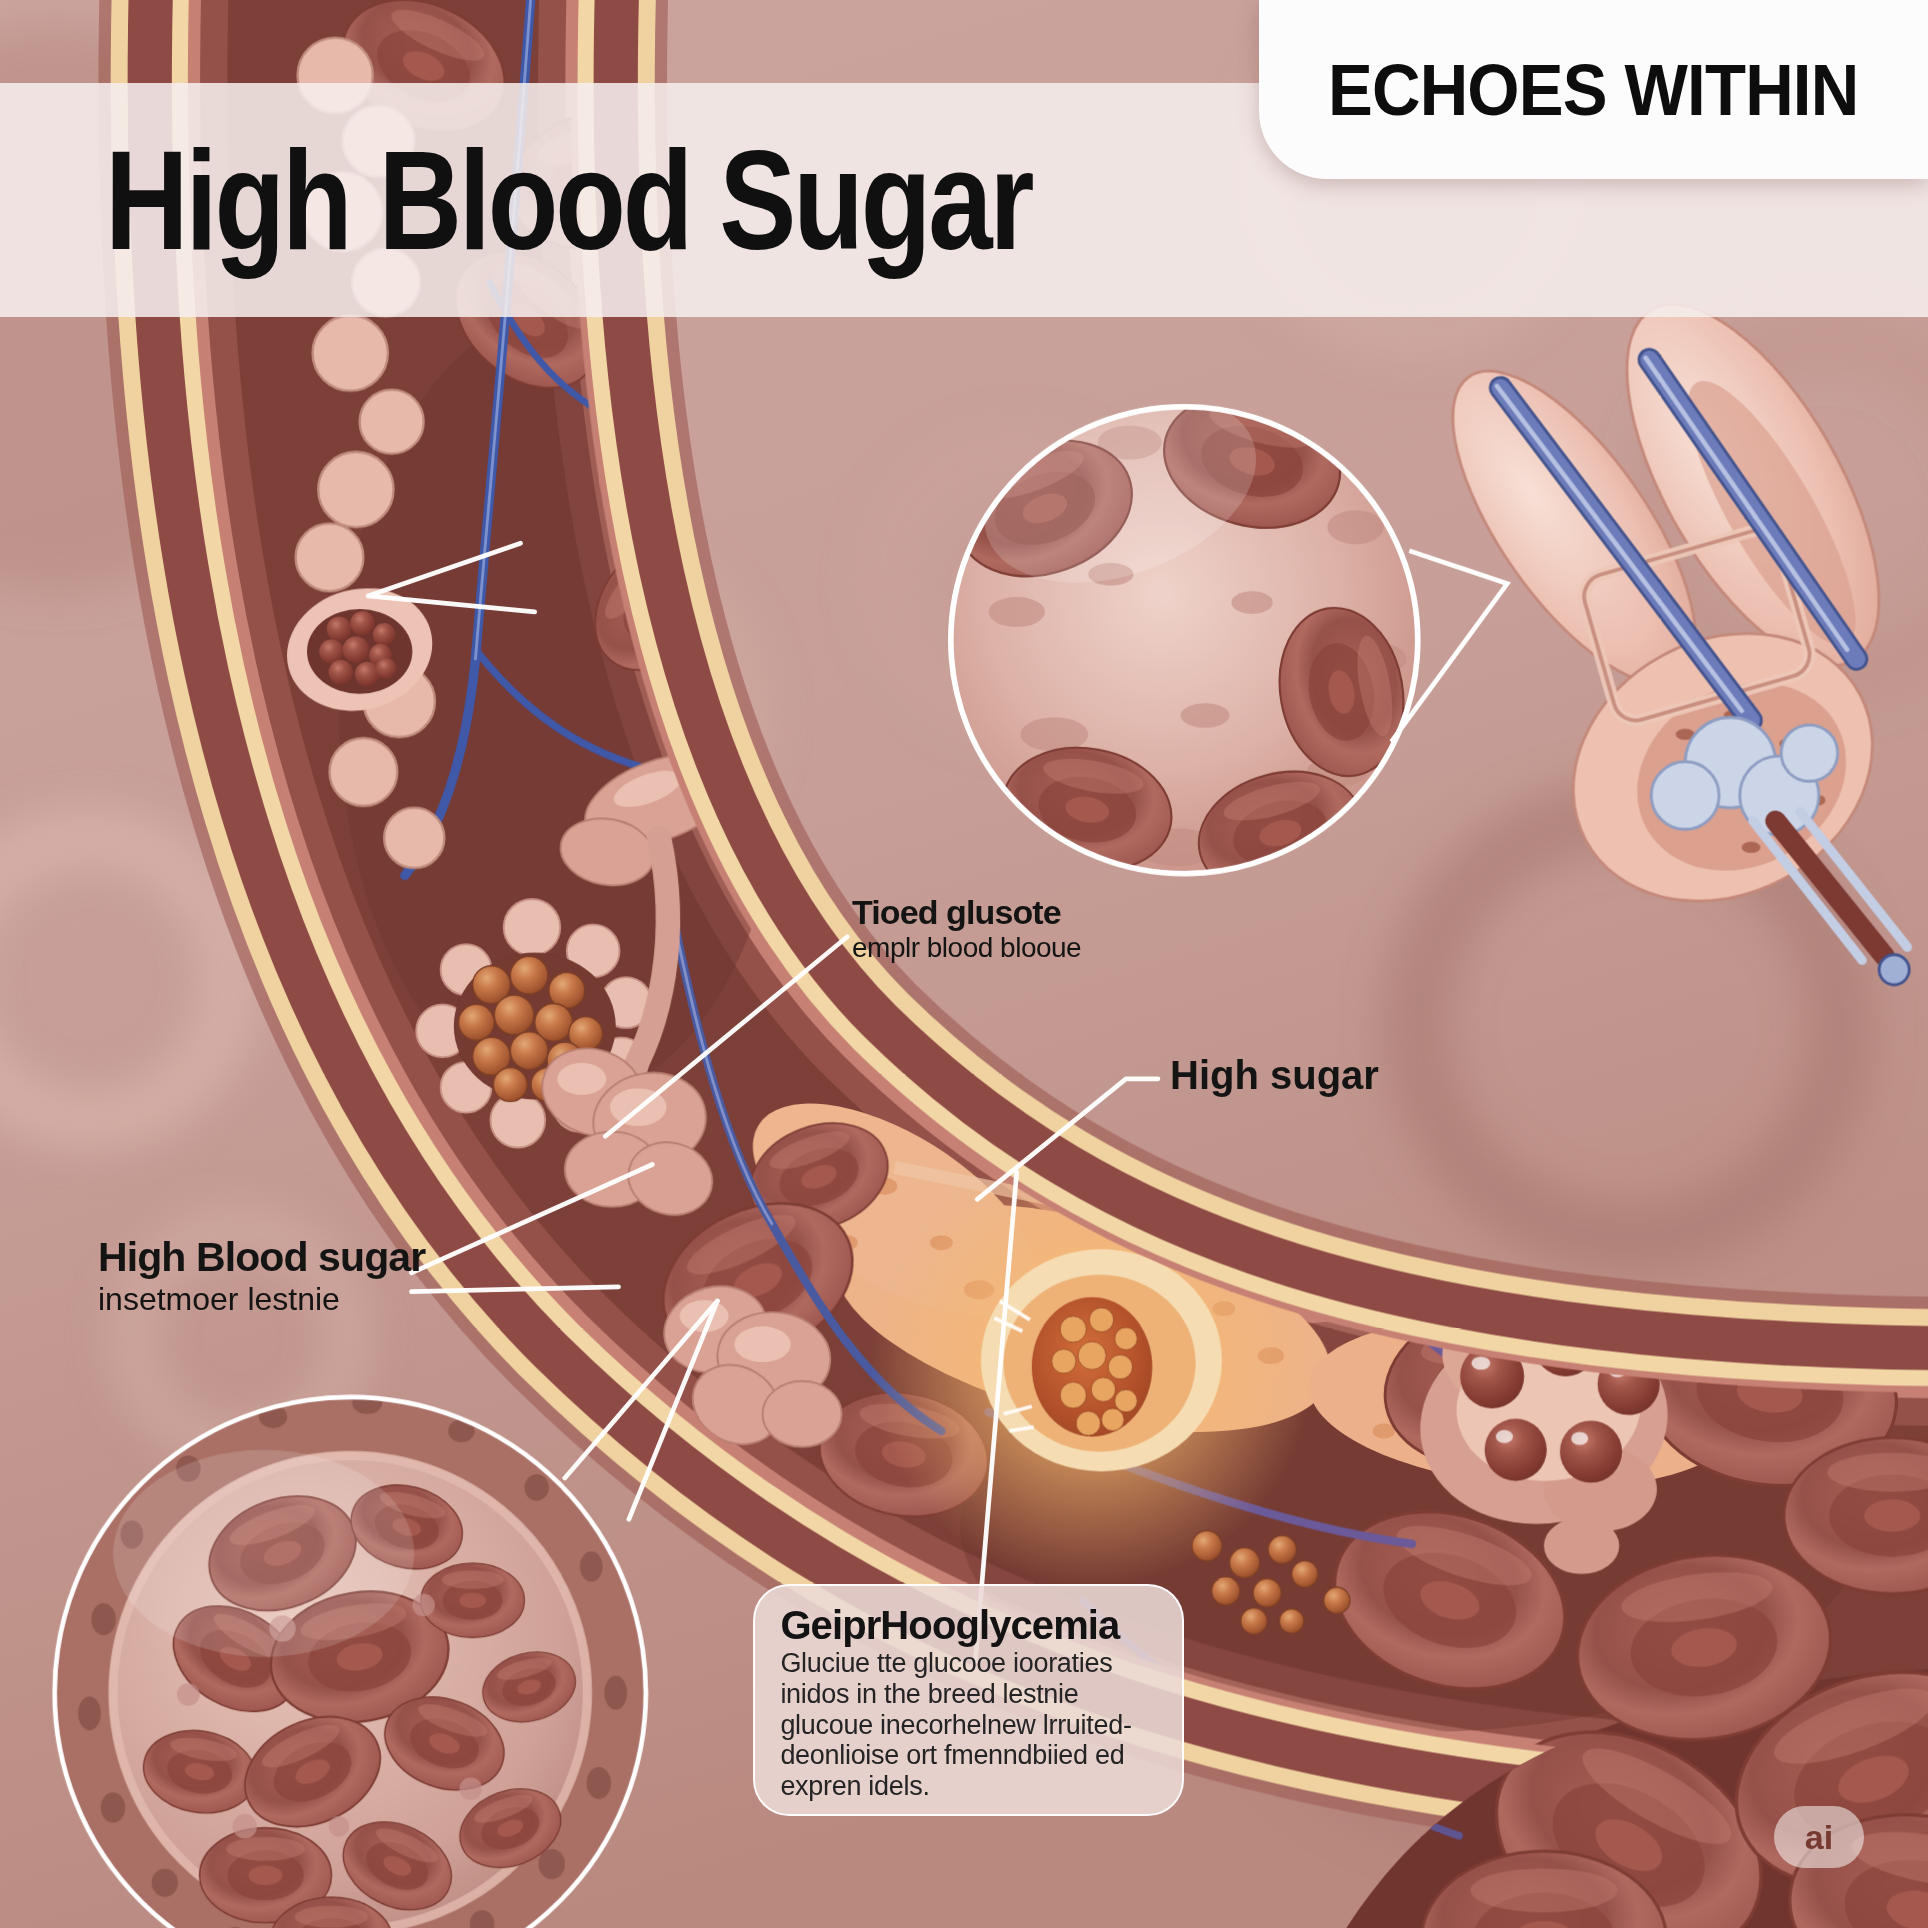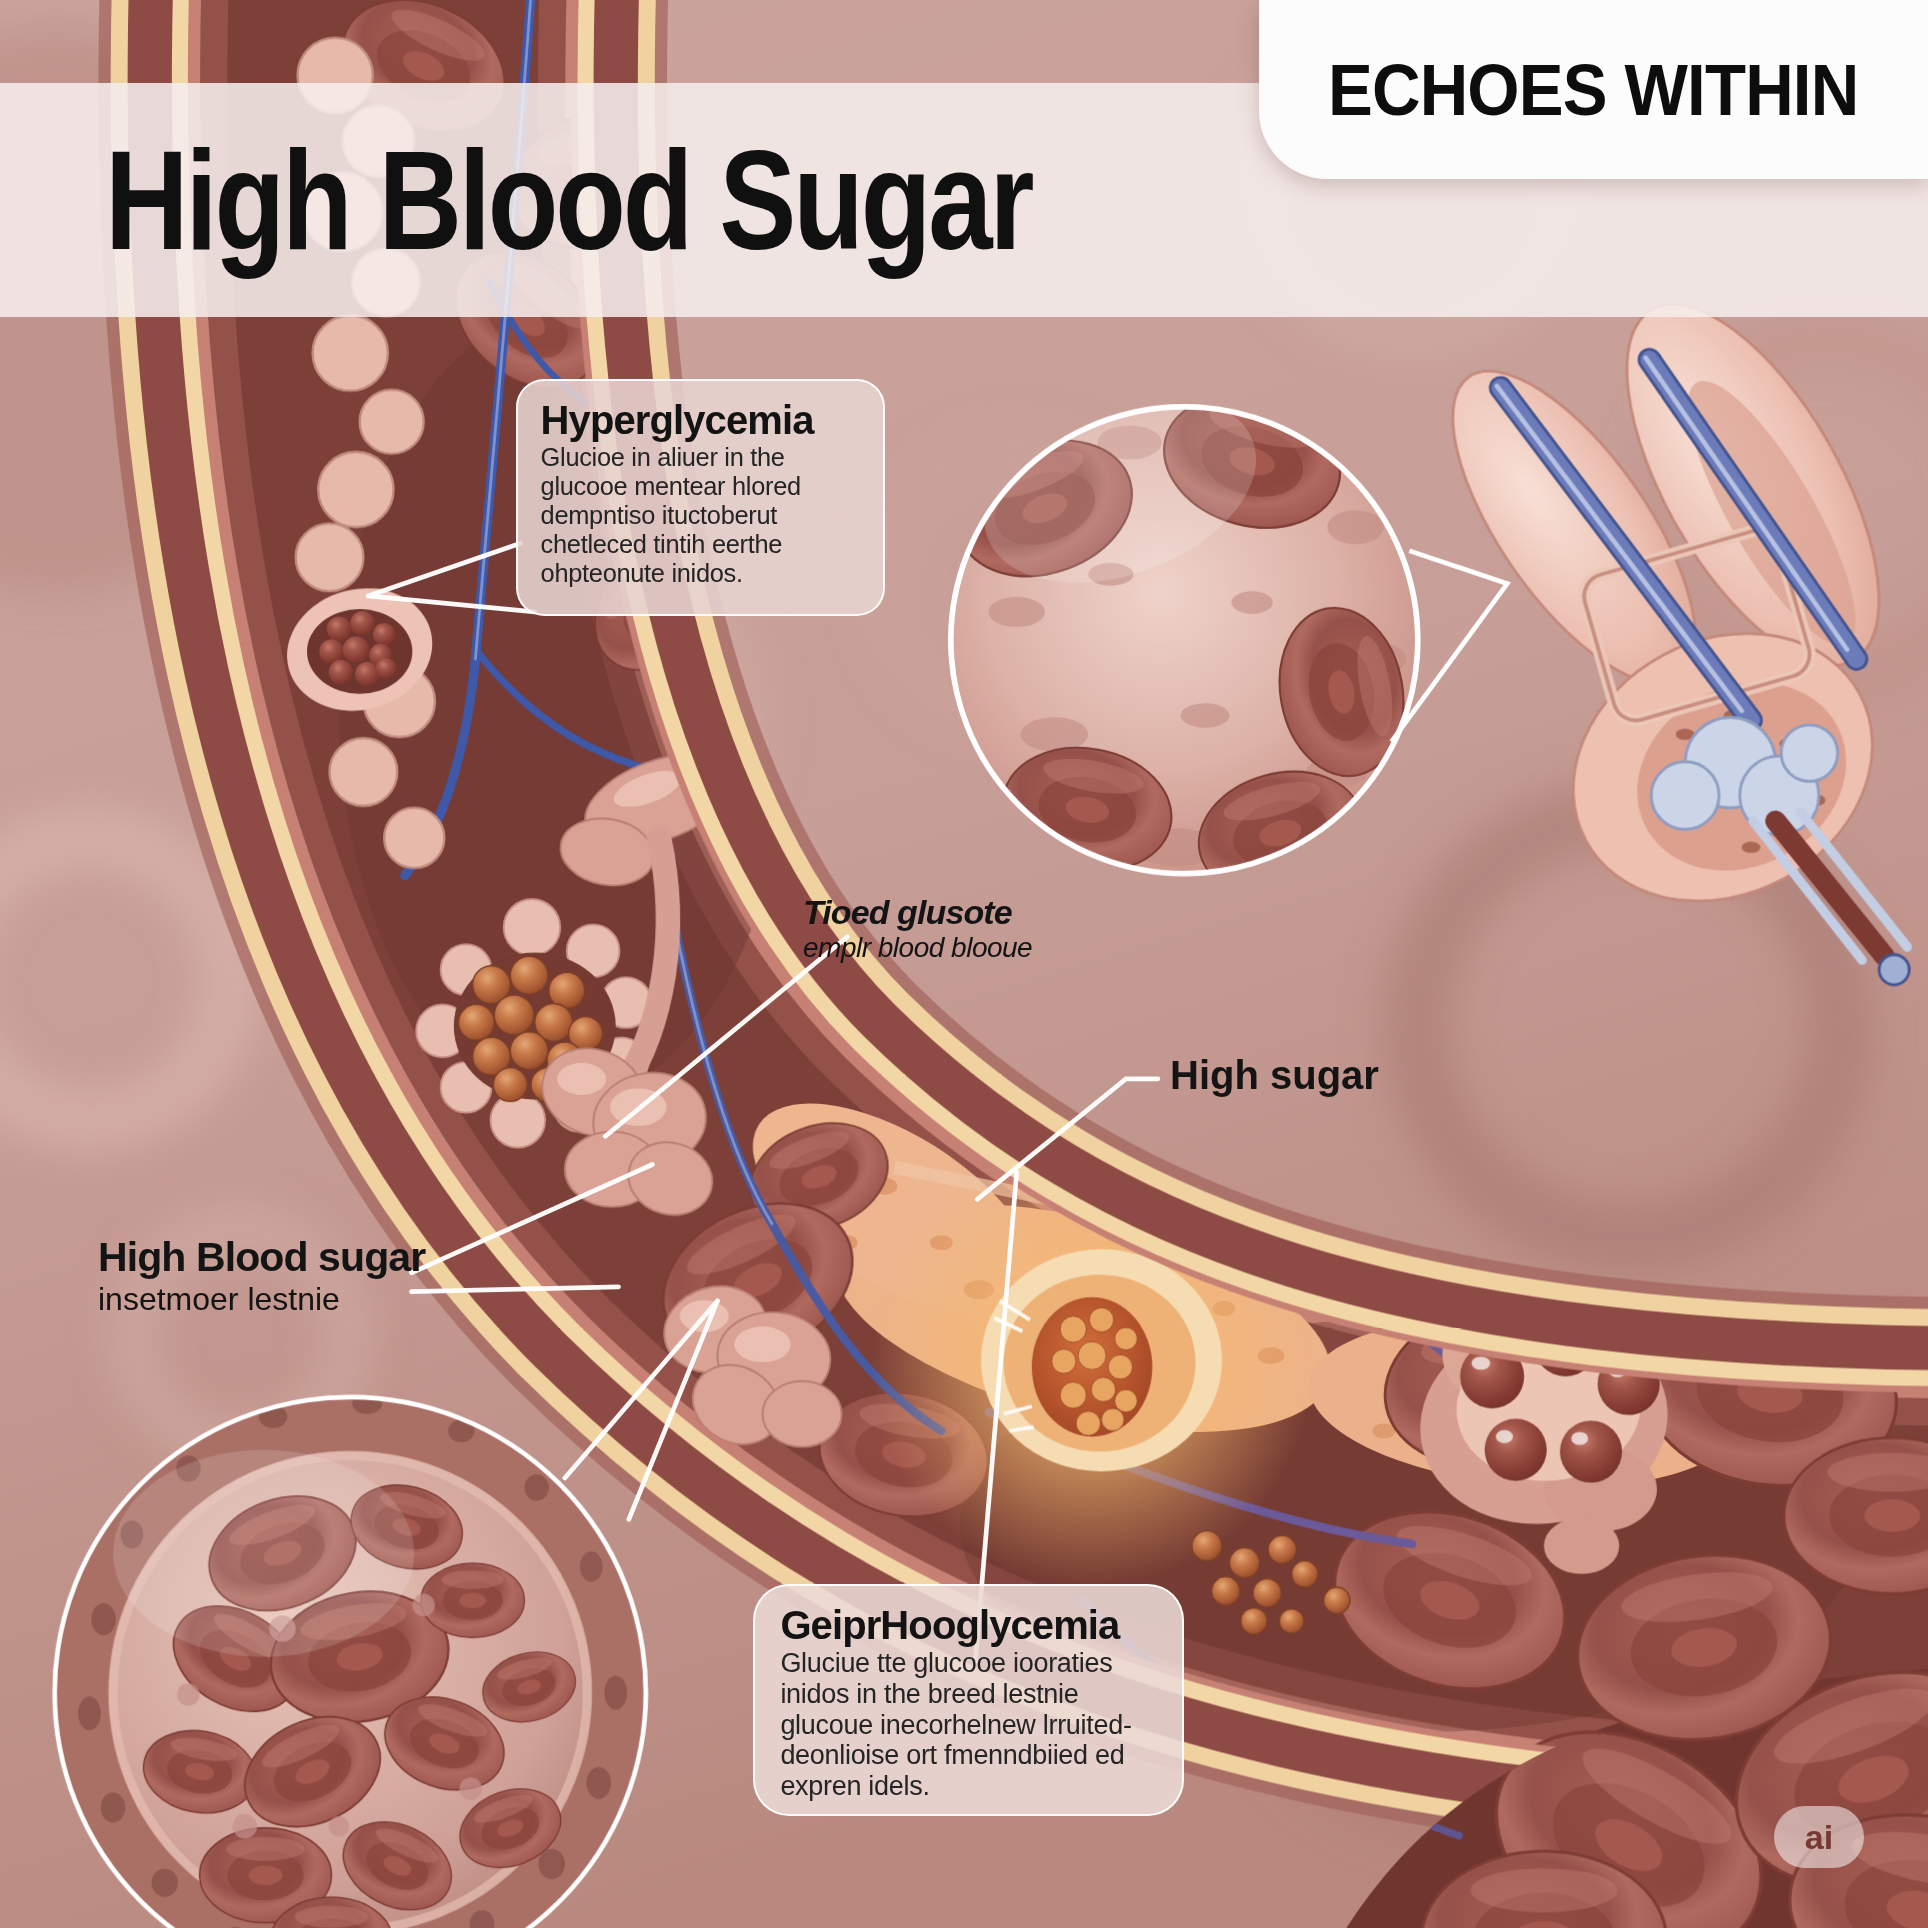--- a/index.html
+++ b/index.html
@@ -22,21 +22,21 @@
     border:2.8px solid rgba(255,255,255,.92);box-sizing:border-box;color:#1a1a1a;}
   .box-hyper{left:516px;top:379px;width:369px;height:237px;border-radius:28px;
     padding:17px 22.6px;}
   .box-geipr{left:753px;top:1584px;width:431px;height:232px;border-radius:36px;
     padding:17px 25.4px;background:rgba(235,218,214,.88);}
   .co-title{font-weight:700;font-size:40px;letter-spacing:-0.9px;color:#131313;white-space:nowrap;}
   .co-line{font-size:27px;line-height:1.14;letter-spacing:-0.3px;color:#242424;white-space:nowrap;}
   .box-hyper .co-line{font-size:25.4px;}
 
   .flt{position:absolute;color:#141414;white-space:nowrap;}
-  .lbl-tioed{left:803px;top:893px;font-style:italic;}
+  .lbl-tioed{left:852px;top:893px;}
   .lbl-tioed .l1{font-size:34px;font-weight:700;letter-spacing:-0.9px;}
   .lbl-tioed .l2{font-size:28px;font-weight:500;letter-spacing:-0.5px;}
   .lbl-sugar{left:1170px;top:1053px;font-size:40px;font-weight:700;}
   .lbl-hbs{left:98px;top:1234px;}
   .lbl-hbs .l1{font-size:41px;font-weight:700;letter-spacing:-0.9px;}
   .lbl-hbs .l2{font-size:32px;font-weight:500;}
 
   .watermark{position:absolute;left:1774px;top:1806px;width:90px;height:62px;
     background:rgba(250,245,244,.55);border-radius:31px;display:flex;
     align-items:center;justify-content:center;color:#773a31;font-size:34px;font-weight:700;}
@@ -478,28 +478,20 @@
 </svg>
 
 <div class="title-band">
   <h1 class="page-title">High Blood Sugar</h1>
 </div>
 
 <div class="brand-panel">
   <span class="brand-text">ECHOES WITHIN</span>
 </div>
 
-<div class="callout-box box-hyper">
-  <div class="co-title">Hyperglycemia</div>
-  <div class="co-line">Glucioe in aliuer in the</div>
-  <div class="co-line">glucooe mentear hlored</div>
-  <div class="co-line">dempntiso ituctoberut</div>
-  <div class="co-line">chetleced tintih eerthe</div>
-  <div class="co-line">ohpteonute inidos.</div>
-</div>
 
 <div class="flt lbl-tioed">
   <div class="l1">Tioed glusote</div>
   <div class="l2">emplr blood blooue</div>
 </div>
 
 <div class="flt lbl-sugar">High  sugar</div>
 
 <div class="flt lbl-hbs">
   <div class="l1">High Blood sugar</div>

